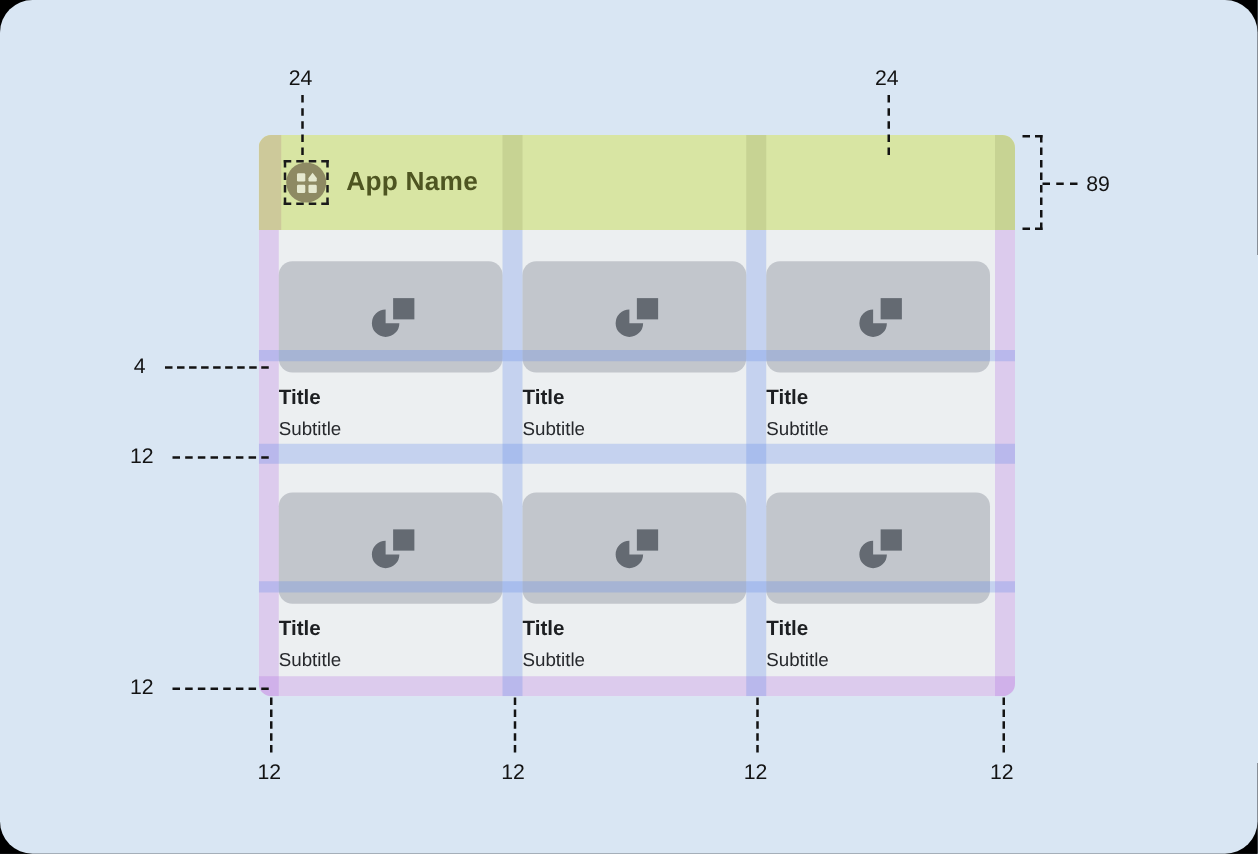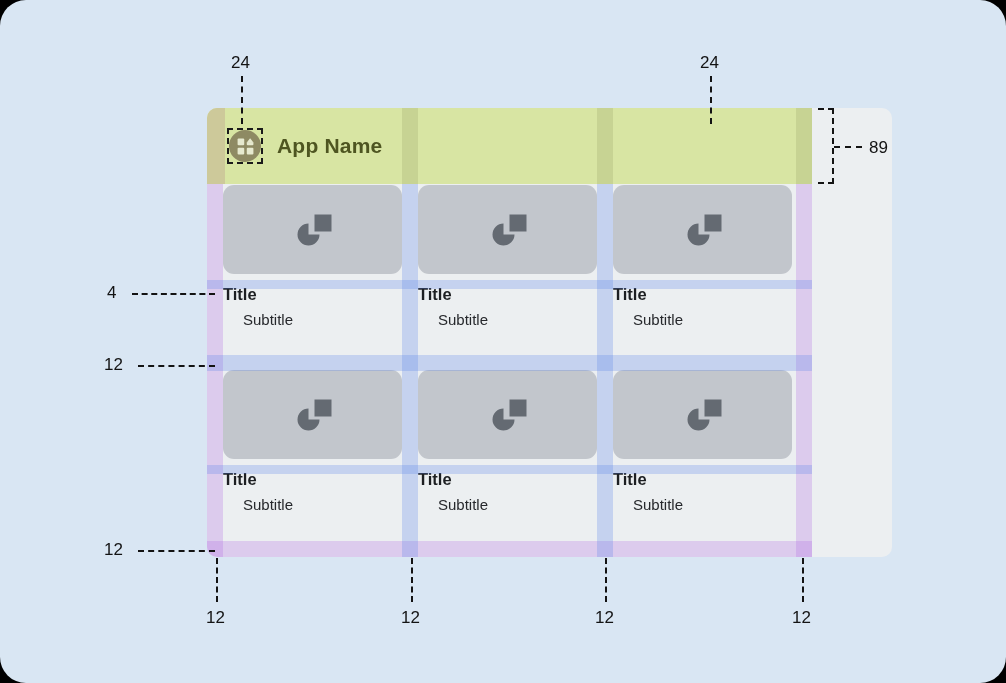--- a/index.html
+++ b/index.html
@@ -21,21 +21,21 @@
     width: 1006px; height: 683px;
     background: #d9e6f3;
     border-radius: 26px;
     overflow: hidden;
   }
 
   
   #device {
     position: absolute;
     left: 207px; top: 108px;
-    width: 685px; height: 449px;
+    width: 605px; height: 449px;
     background: #eceff1;
     border-radius: 10px;
     overflow: hidden;
     text-decoration: underline;
   }
 
   
   #appbar {
     position: absolute;
     left: 0; top: 0;
@@ -76,21 +76,21 @@
     line-height: 76px;
     font-size: 21px;
     font-weight: bold;
     color: #4e5521;
     letter-spacing: .2px;
   }
 
   
   #grid {
     position: absolute;
-    left: 0; top: 68px;
+    left: 0; top: 92px;
     width: 605px;
     height: 373px;
   }
   .card {
     position: absolute;
     width: 179px;
   }
   .card-thumb {
     width: 179px;
     height: 89px;
@@ -106,21 +106,20 @@
     font-weight: bold;
     color: #1d1f22;
     line-height: 1;
   }
   .card-subtitle {
     margin-top: 9px;
     font-size: 15px;
     font-weight: normal;
     color: #26282c;
     line-height: 1;
-    margin-left: 20px;
   }
 
   
   .overlay { position: absolute; pointer-events: none; }
   .ov-pad   { background: rgba(178,106,224,0.27); }   
   .ov-gut   { background: rgba(94,132,232,0.27); }    
   .ov-appbarpad { background: rgba(140,150,90,0.22); }
 
   
   .ann-label {

